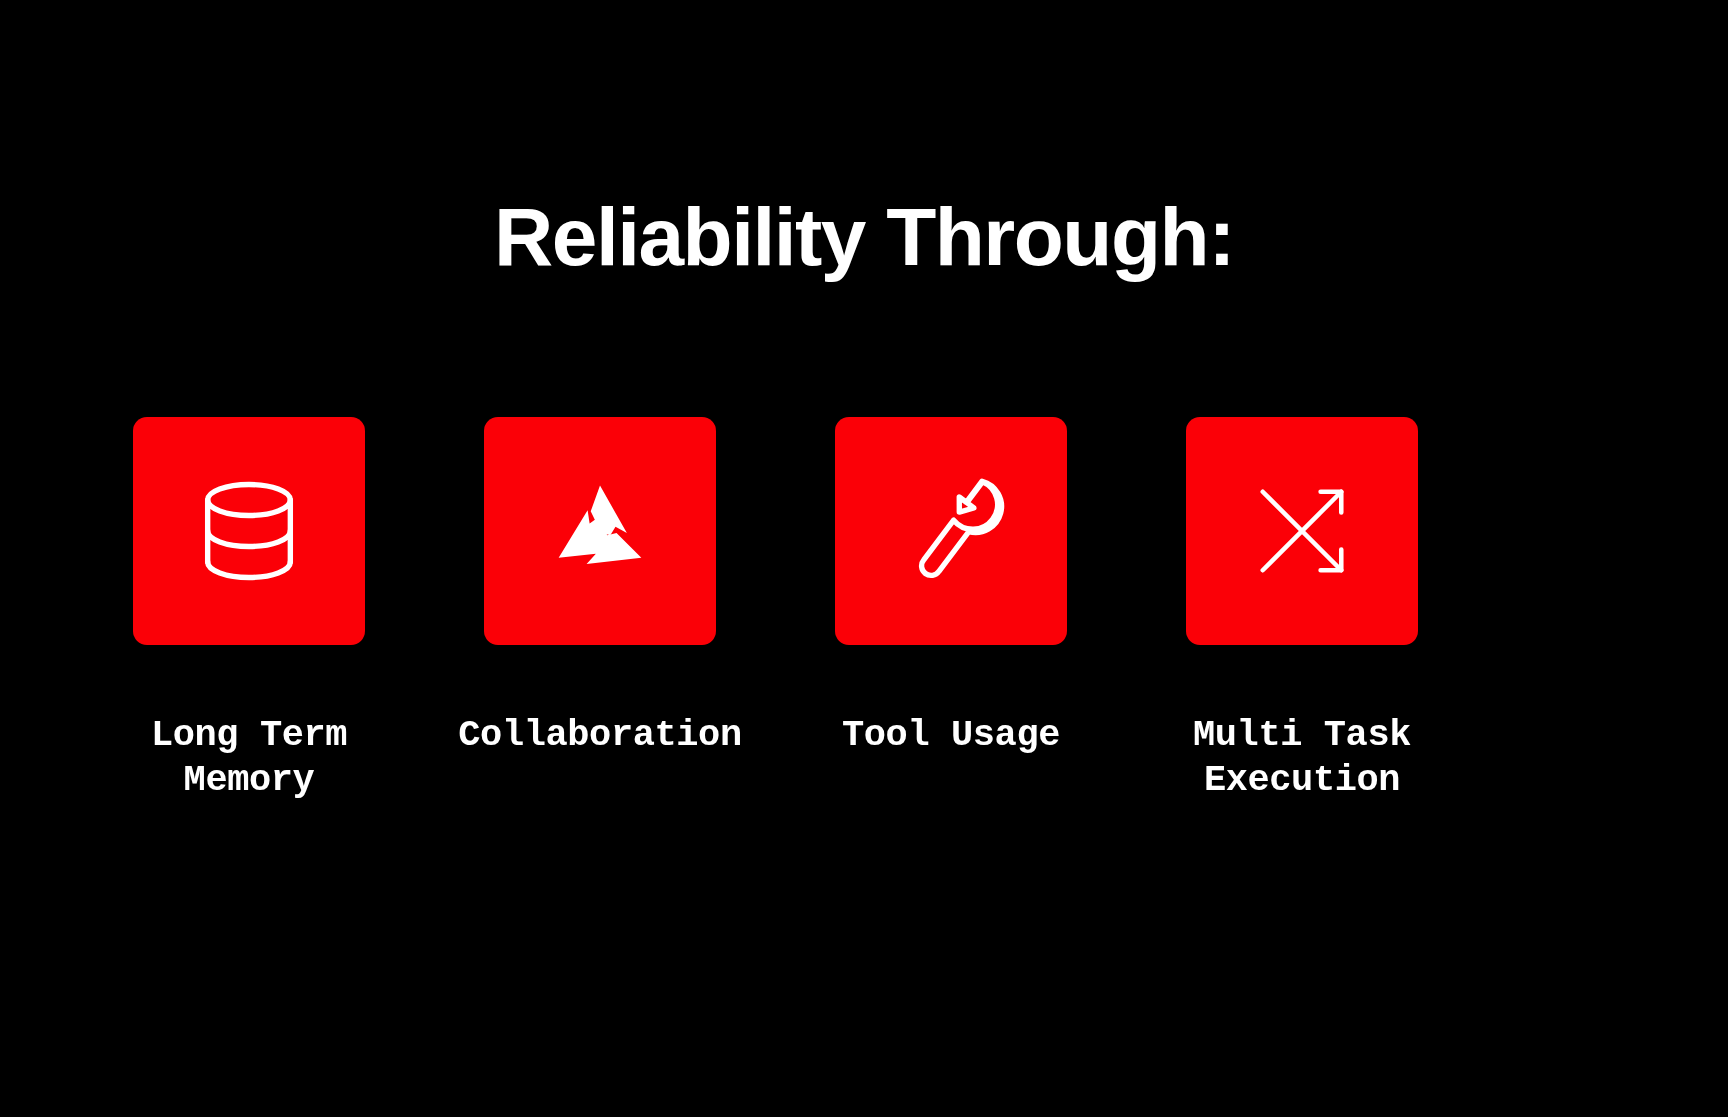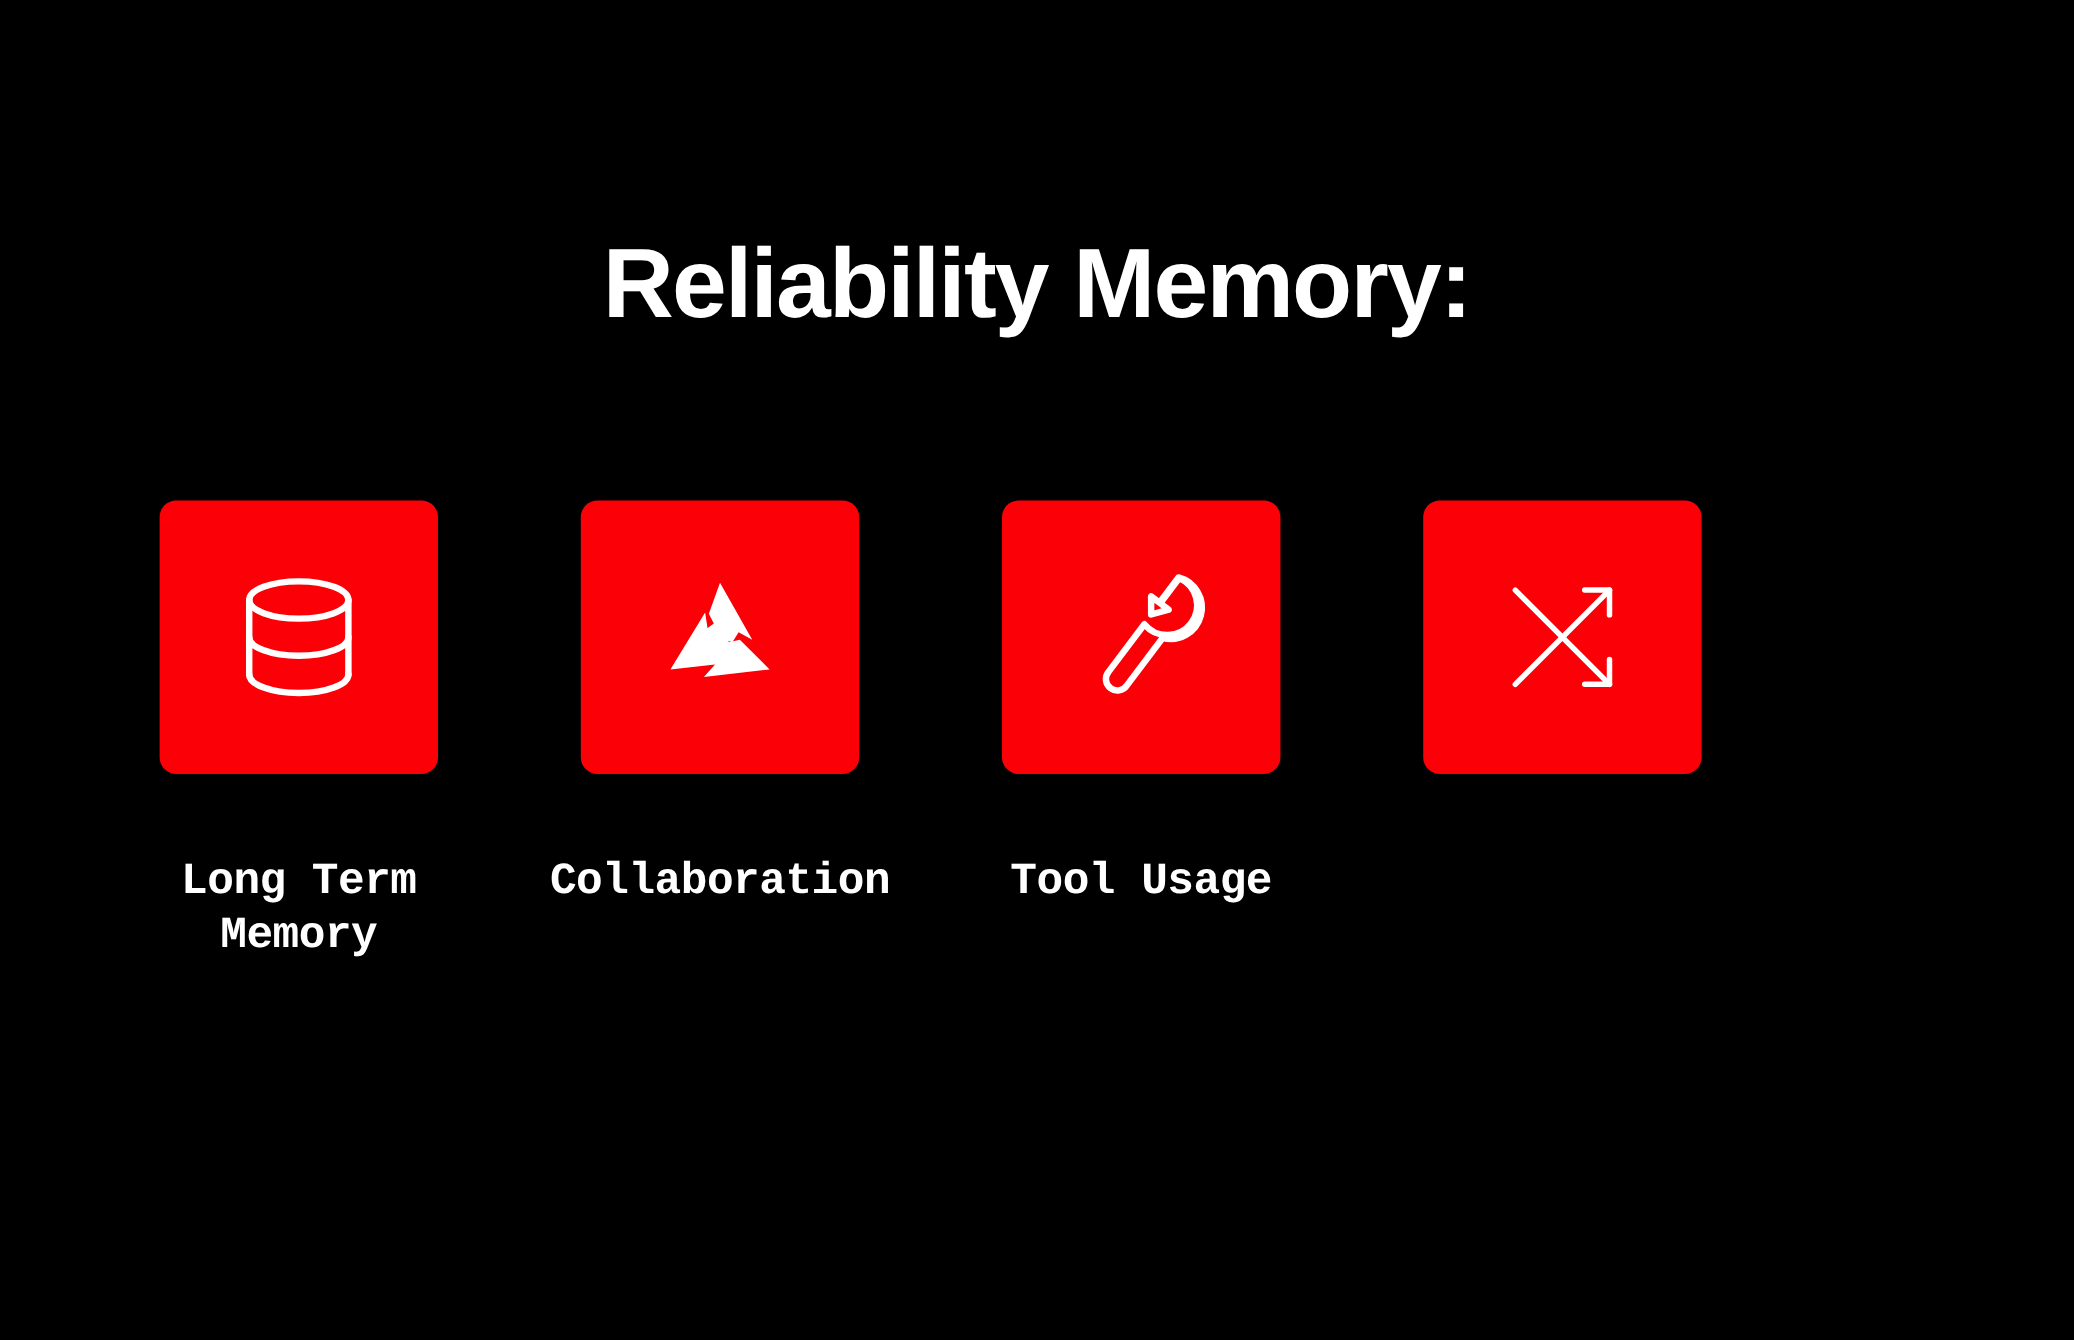--- a/index.html
+++ b/index.html
@@ -71,21 +71,21 @@
     text-align: center;
     letter-spacing: -0.4px;
     white-space: pre-line;
   }
 </style>
 </head>
 <body style="background: rgb(0, 0, 0);">
 
 <div class="slide">
 
-  <div class="slide-title">Reliability Memory:</div>
+  <div class="slide-title">Reliability Through:</div>
 
   <div class="cards-row">
 
     <div class="card-col">
       <div class="card-tile" style="background:#FB0007;">
         <svg class="card-icon" viewBox="0 0 120 120">
           <g fill="none" stroke="#ffffff" stroke-width="5.2" stroke-linecap="round" stroke-linejoin="round">
             <ellipse cx="60" cy="30" rx="40" ry="15"></ellipse>
             <path d="M20 30 L20 90"></path>
             <path d="M100 30 L100 90"></path>
@@ -136,16 +136,18 @@
           <g fill="none" stroke="#ffffff" stroke-width="4.4" stroke-linecap="round" stroke-linejoin="round">
 
             <path d="M22 98 L98 22"></path>
             <path d="M78 22 L98 22 L98 42"></path>
 
             <path d="M22 22 L98 98"></path>
             <path d="M98 78 L98 98 L78 98"></path>
           </g>
         </svg>
       </div>
+      <div class="card-label">Multi Task
+Execution</div>
     </div>
 
   </div>
 </div>
 
 </body></html>

